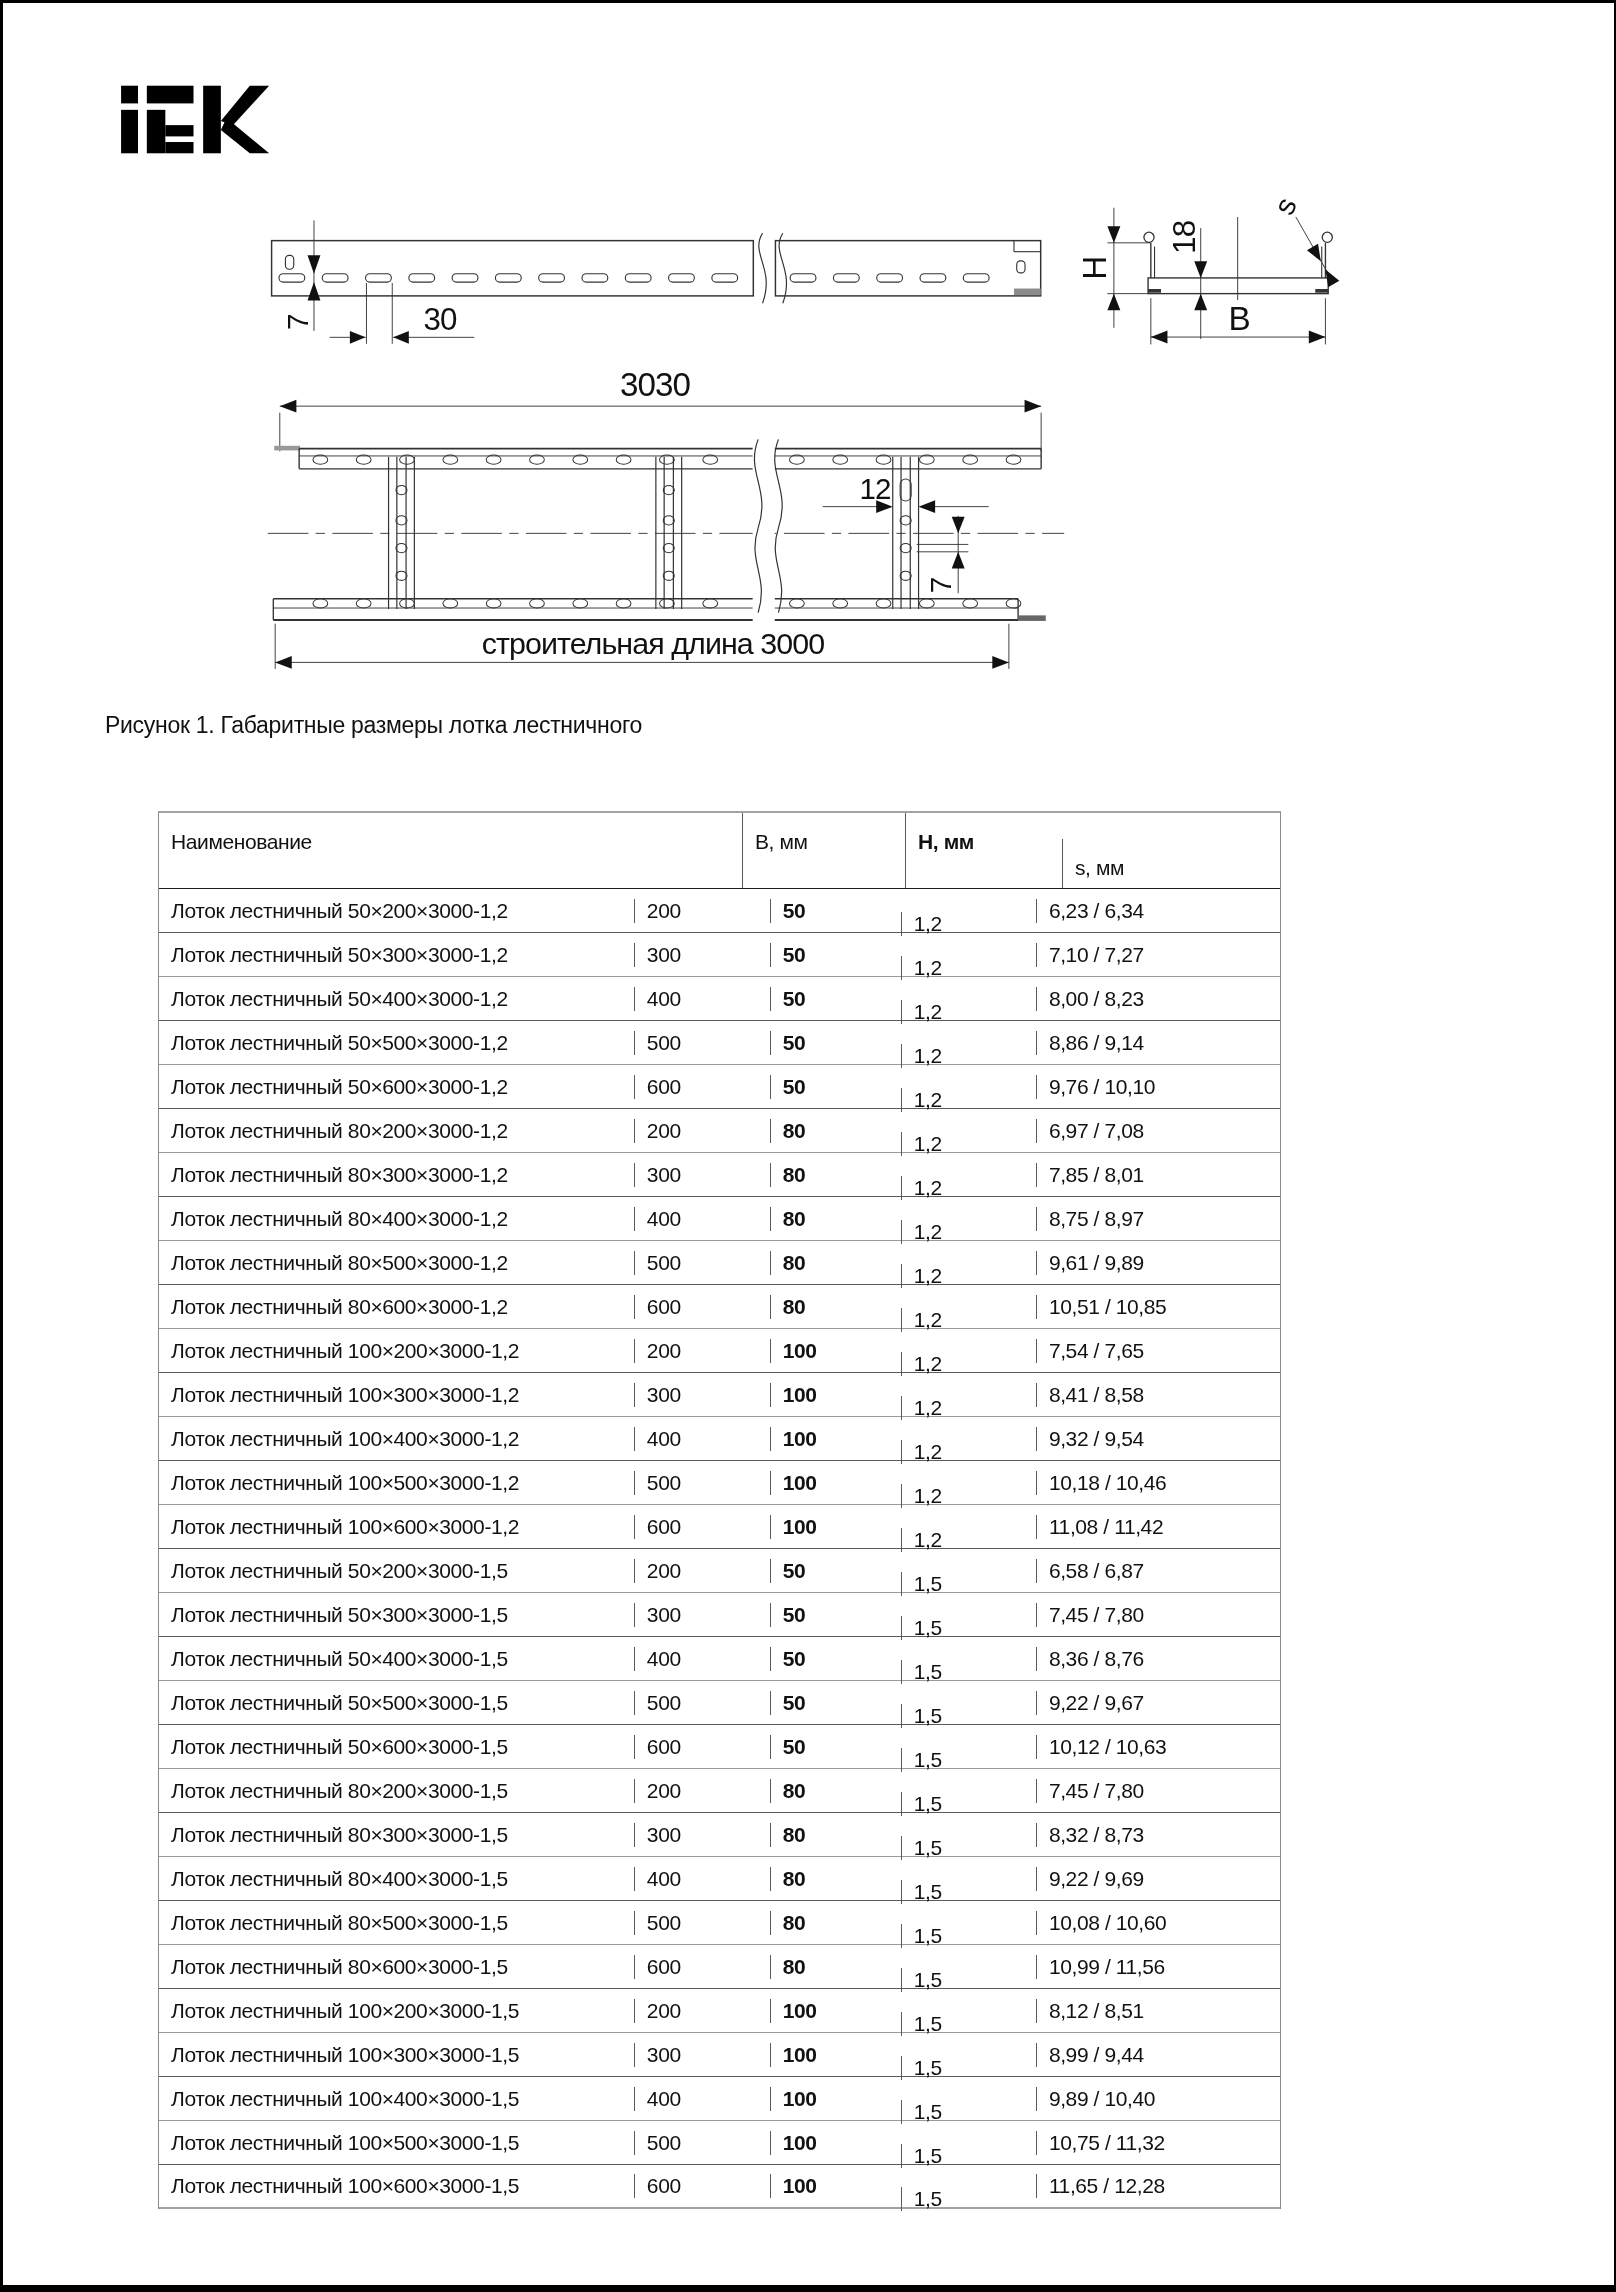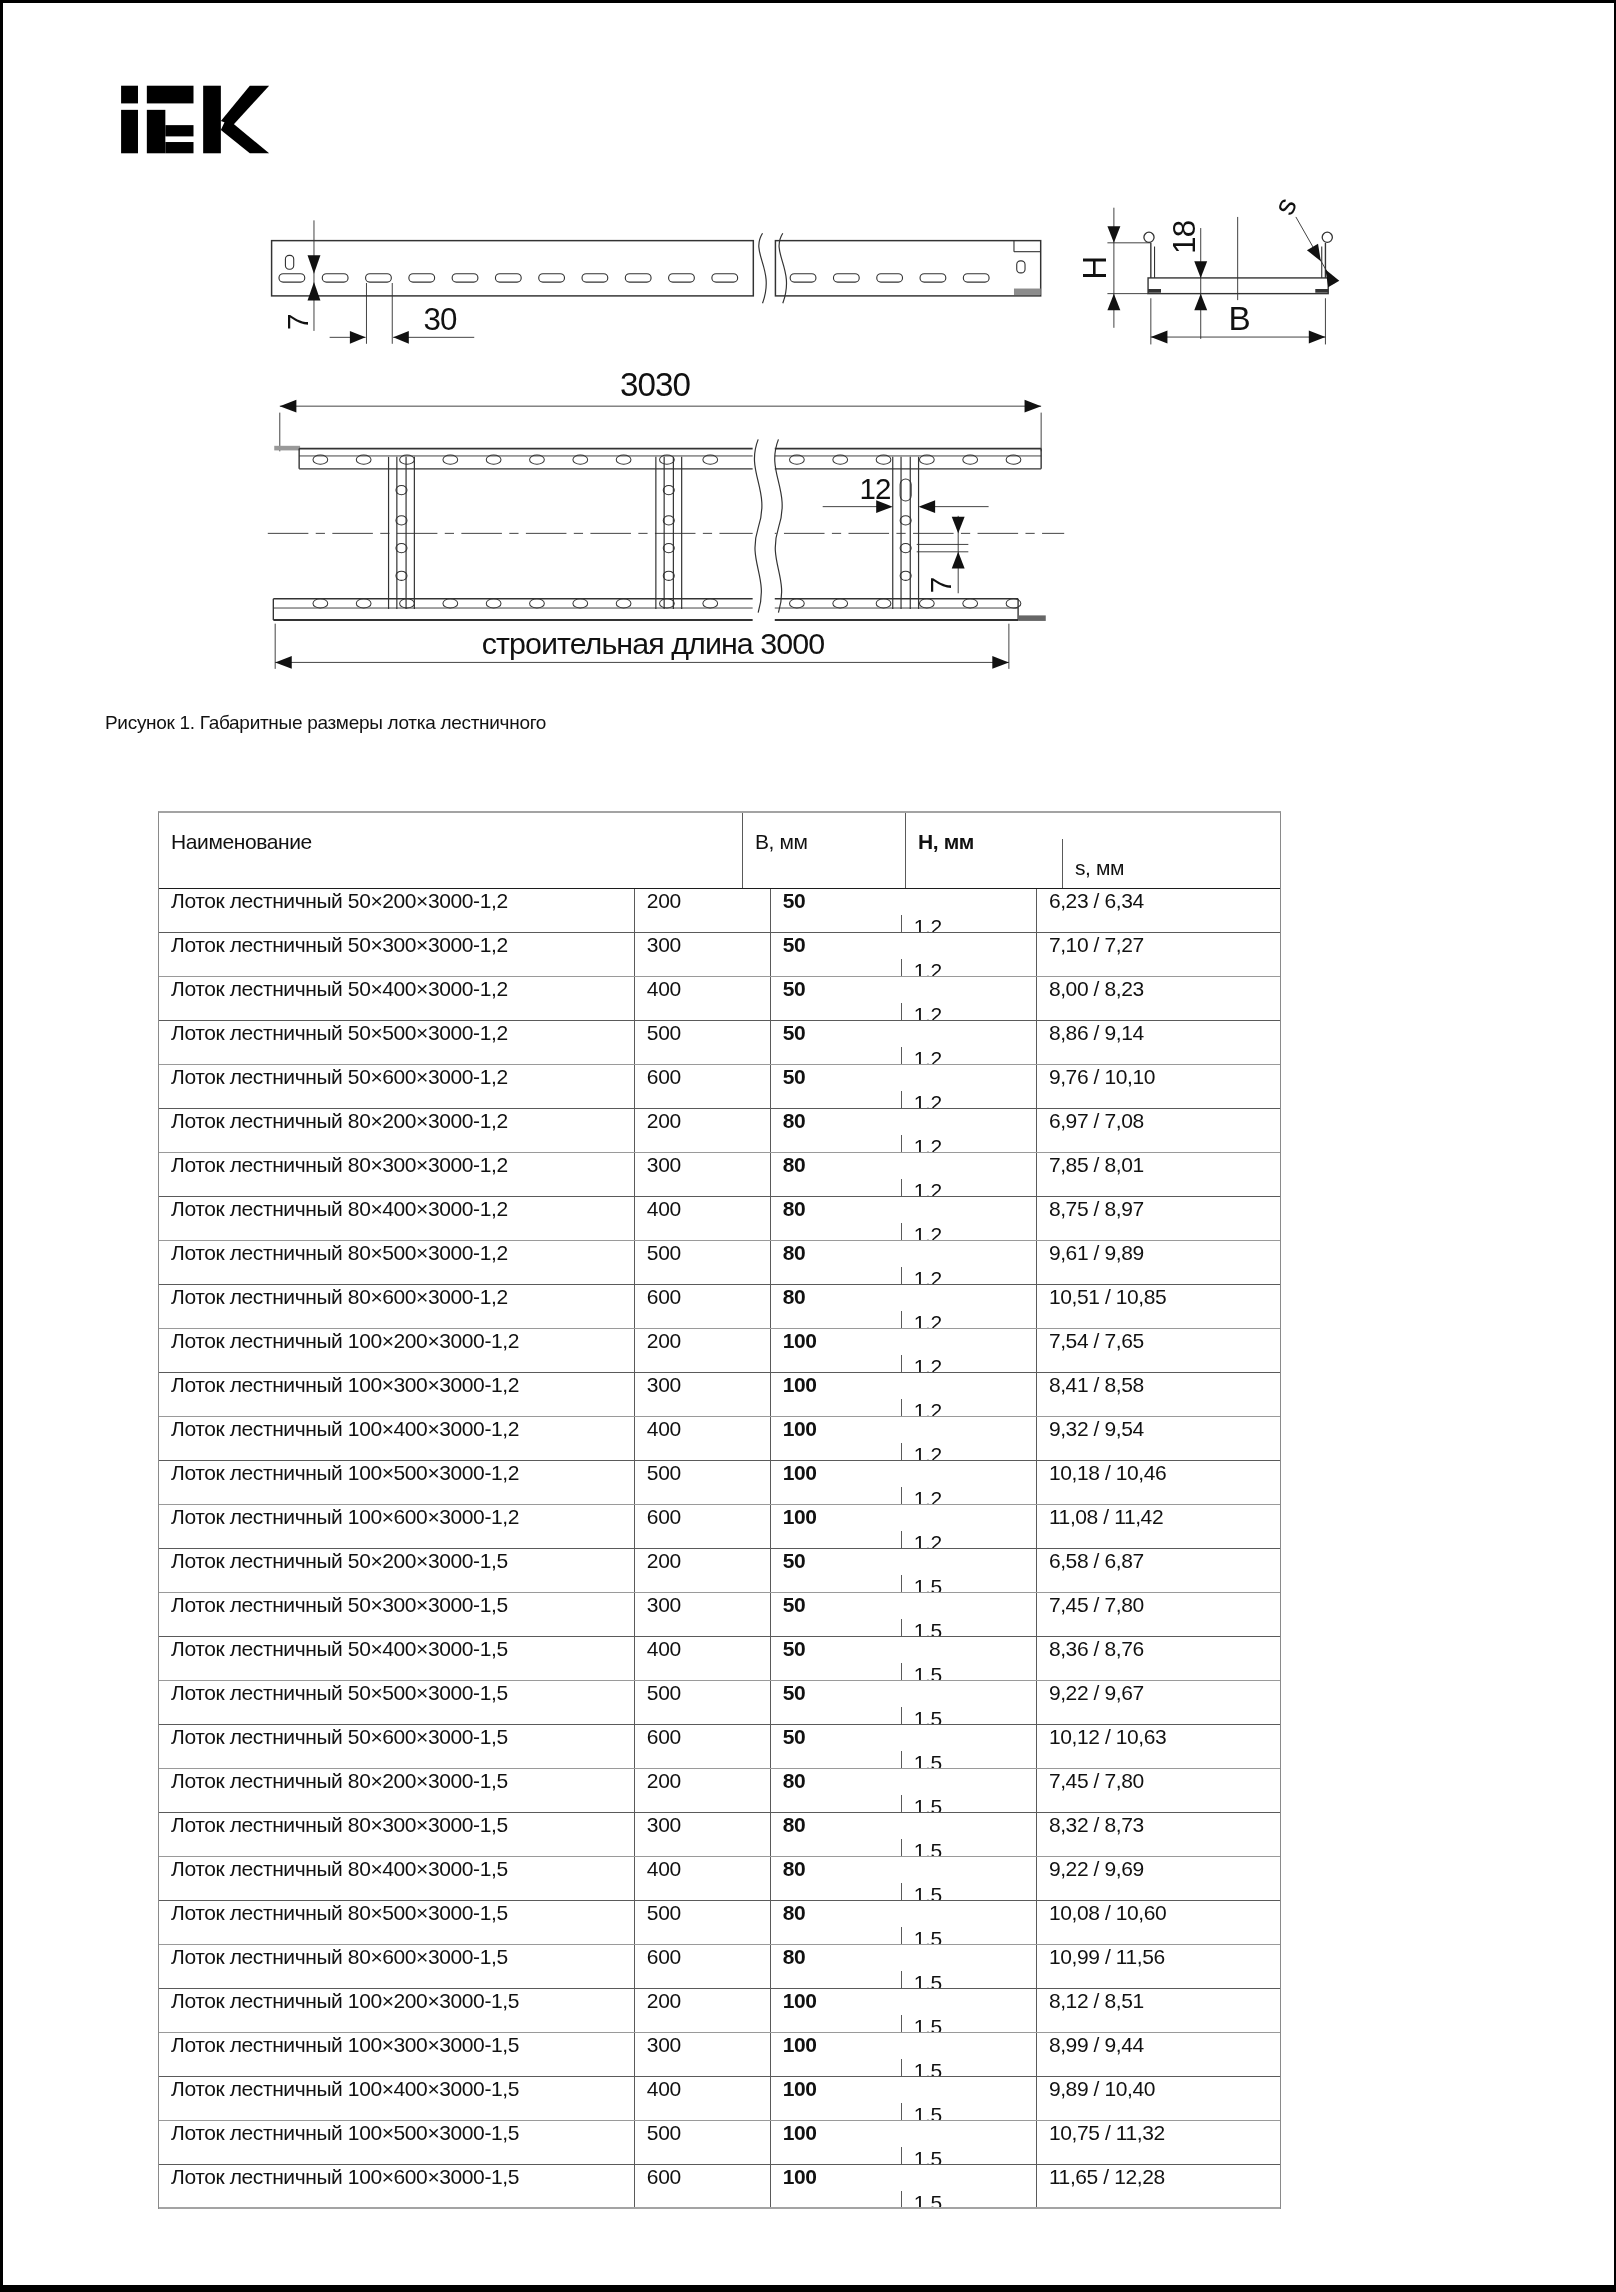--- a/index.html
+++ b/index.html
@@ -8,27 +8,27 @@
         font-family:"Liberation Sans",sans-serif;color:#111;overflow:hidden;}
   .logo{position:absolute;left:102px;top:72px;}
   .dwg{position:absolute;}
   #side-view{left:257px;top:210px;}
   #cross-section{left:1060px;top:177px;}
   #plan-view{left:257px;top:358px;}
   .dwg path,.dwg line,.dwg rect.outline,.dwg ellipse,.dwg circle{fill:none;stroke:#333;}
   .dwg text{font-family:"Liberation Sans",sans-serif;fill:#111;letter-spacing:-1px;}
   .dim{stroke:#222;stroke-width:1;}
   .arr{fill:#111;stroke:none;}
-  .caption{position:absolute;left:102px;top:709px;font-size:19px;letter-spacing:-0.3px;}
+  .caption{position:absolute;left:102px;top:709px;font-size:23px;letter-spacing:-0.3px;}
   .spec-table{position:absolute;left:155px;top:808px;width:1123px;box-sizing:border-box;
               border-left:0.9px solid #8a8a8a;border-right:0.9px solid #8a8a8a;
               border-top:2.8px solid #a3a3a3;font-size:21px;letter-spacing:-0.4px;}
   .thead{display:flex;height:76px;border-bottom:1.8px solid #1c1c1c;box-sizing:border-box;}
   .hcell{box-sizing:border-box;padding:14.8px 9.2px 0 12px;line-height:1.35;}
-  .trow{display:flex;height:44px;border-bottom:0.9px solid #5a5a5a;box-sizing:border-box;}
+  .trow{display:flex;height:44px;align-items:center;border-bottom:0.9px solid #5a5a5a;box-sizing:border-box;}
   .tbody .trow:nth-child(even){border-bottom-color:#9a9a9a;}
   .tbody .trow:last-child{border-bottom:2.8px solid #a3a3a3;}
   .tcell{box-sizing:border-box;padding:0 9.2px 0 12px;white-space:nowrap;overflow:hidden;}
   .c0{width:583px;}
   .c1{width:163px;border-left:0.9px solid #5a5a5a;}
   .c2{width:157px;border-left:0.9px solid #5a5a5a;font-weight:bold;}
   .c3{width:162px;border-left:0.9px solid #5a5a5a;margin-top:26px;}
   .c4{width:297px;border-left:0.9px solid #5a5a5a;}
 </style>
 </head>

